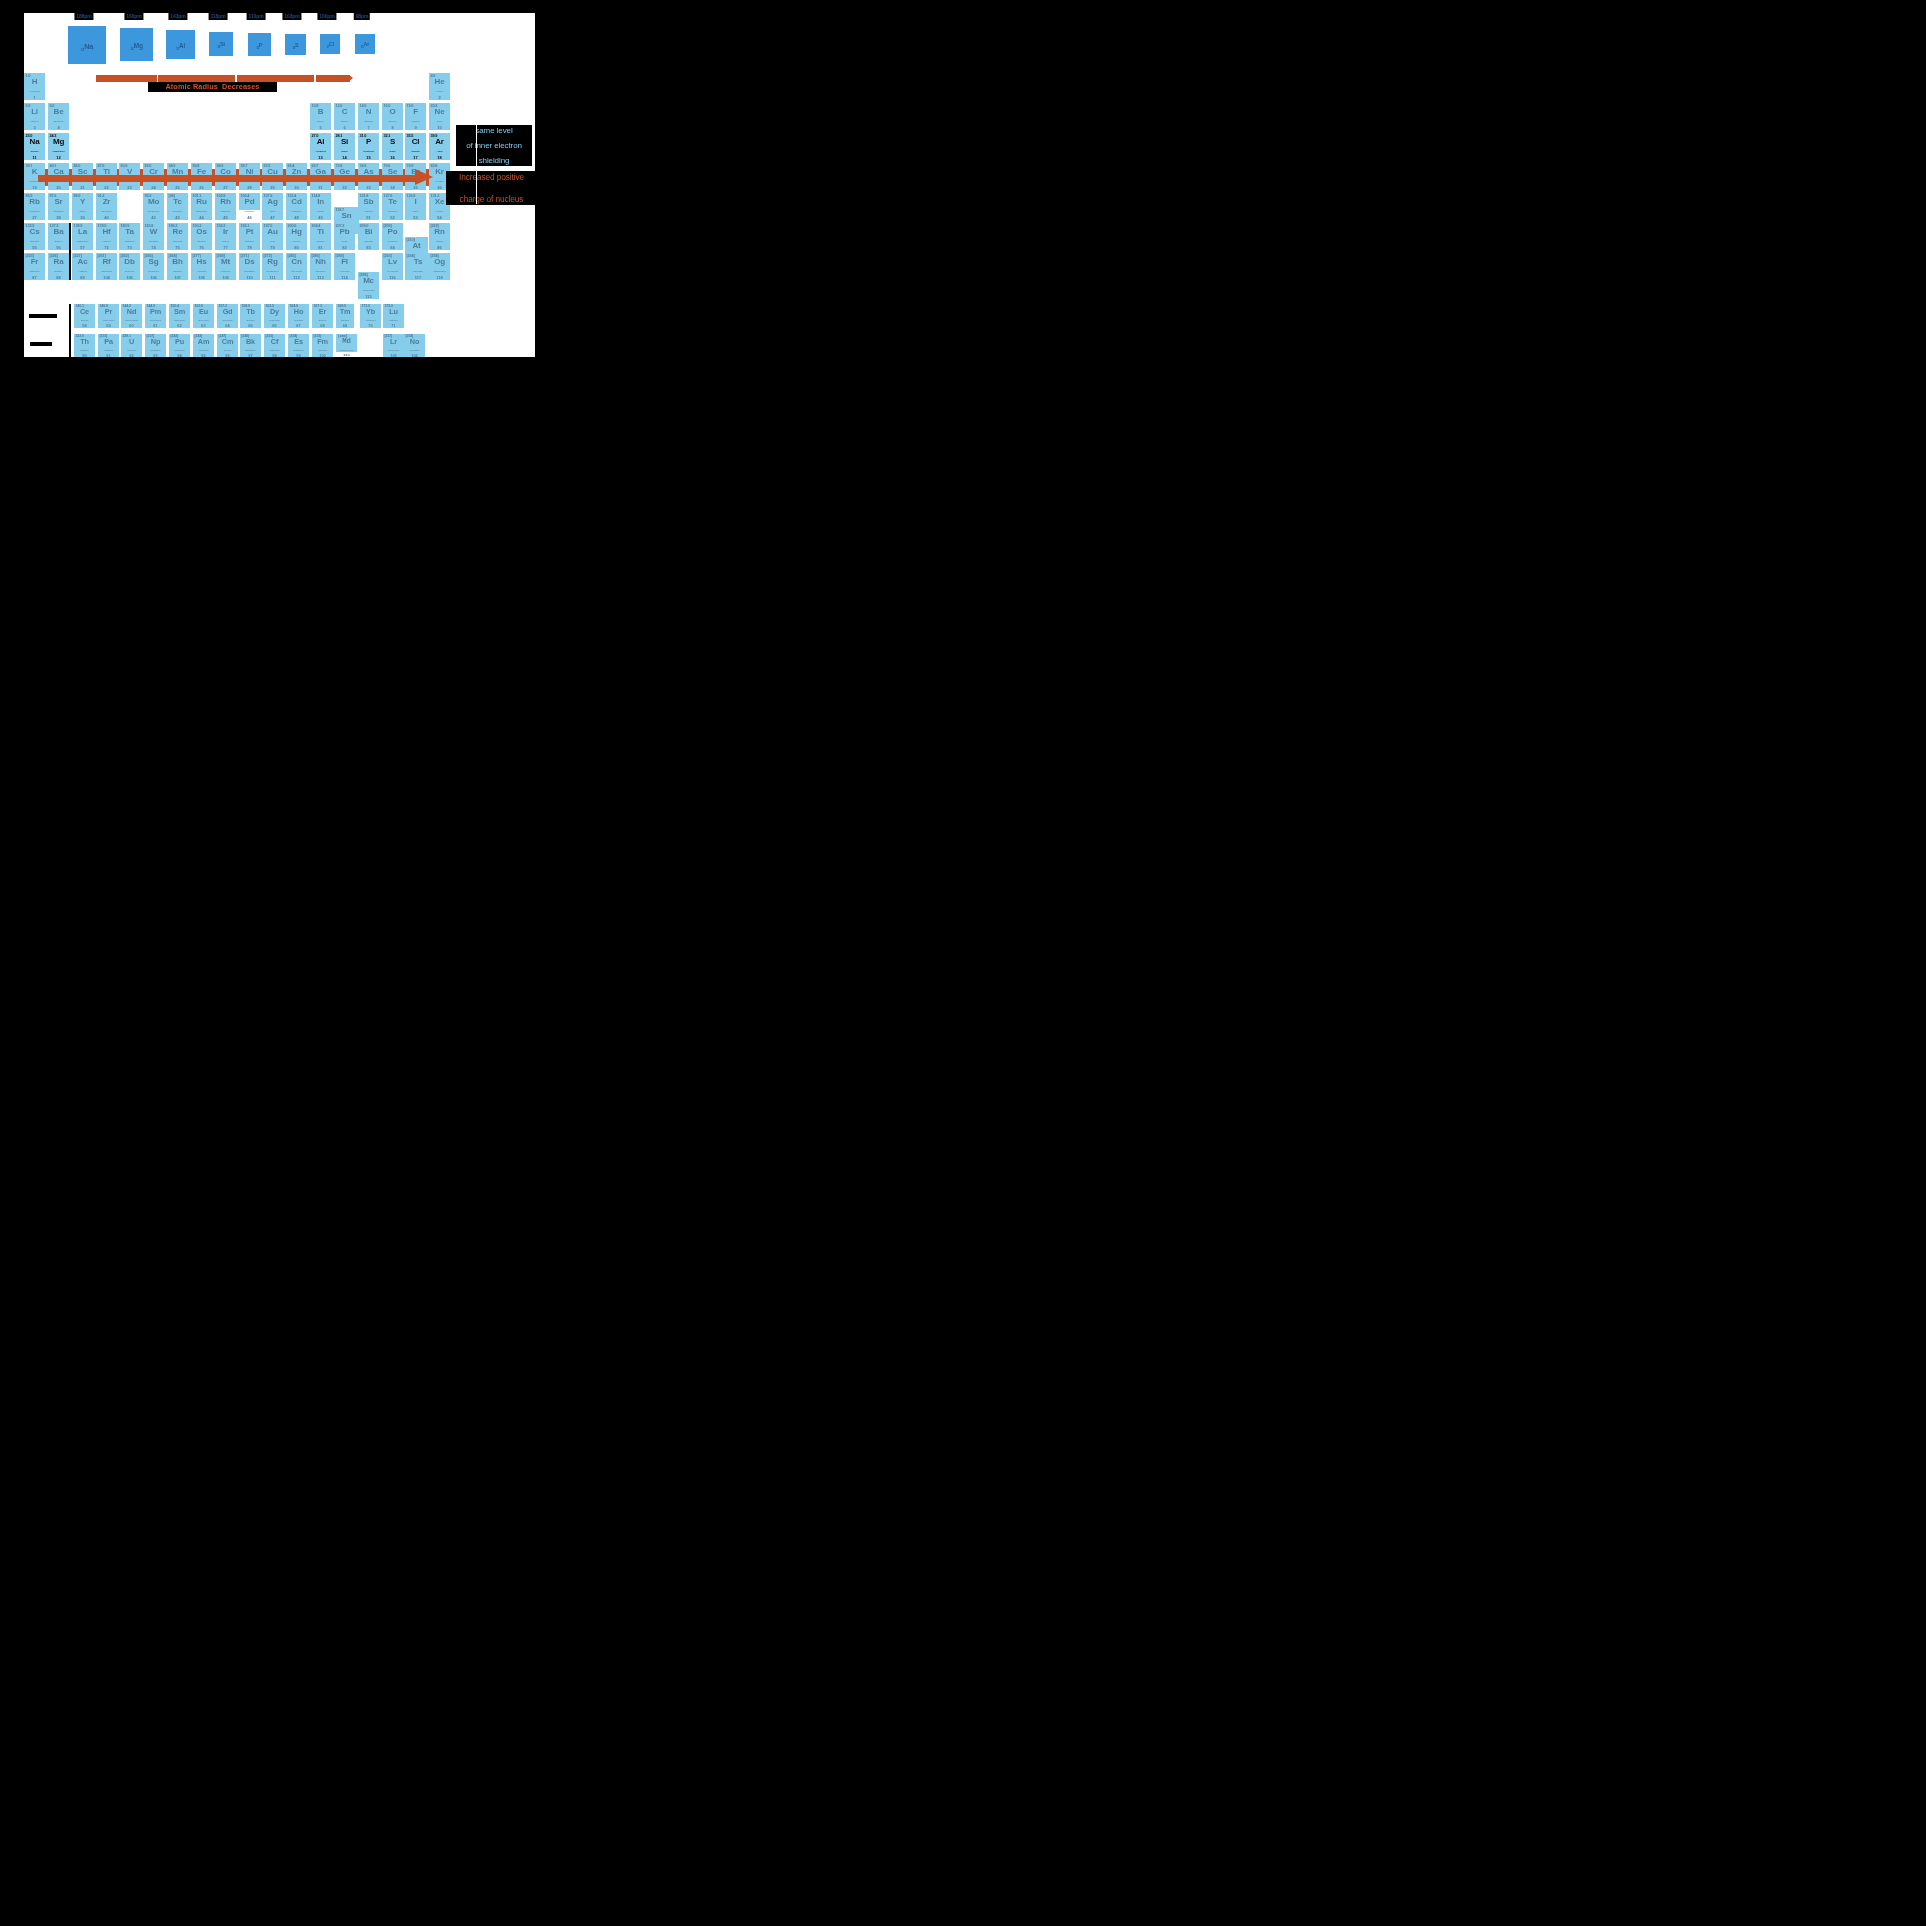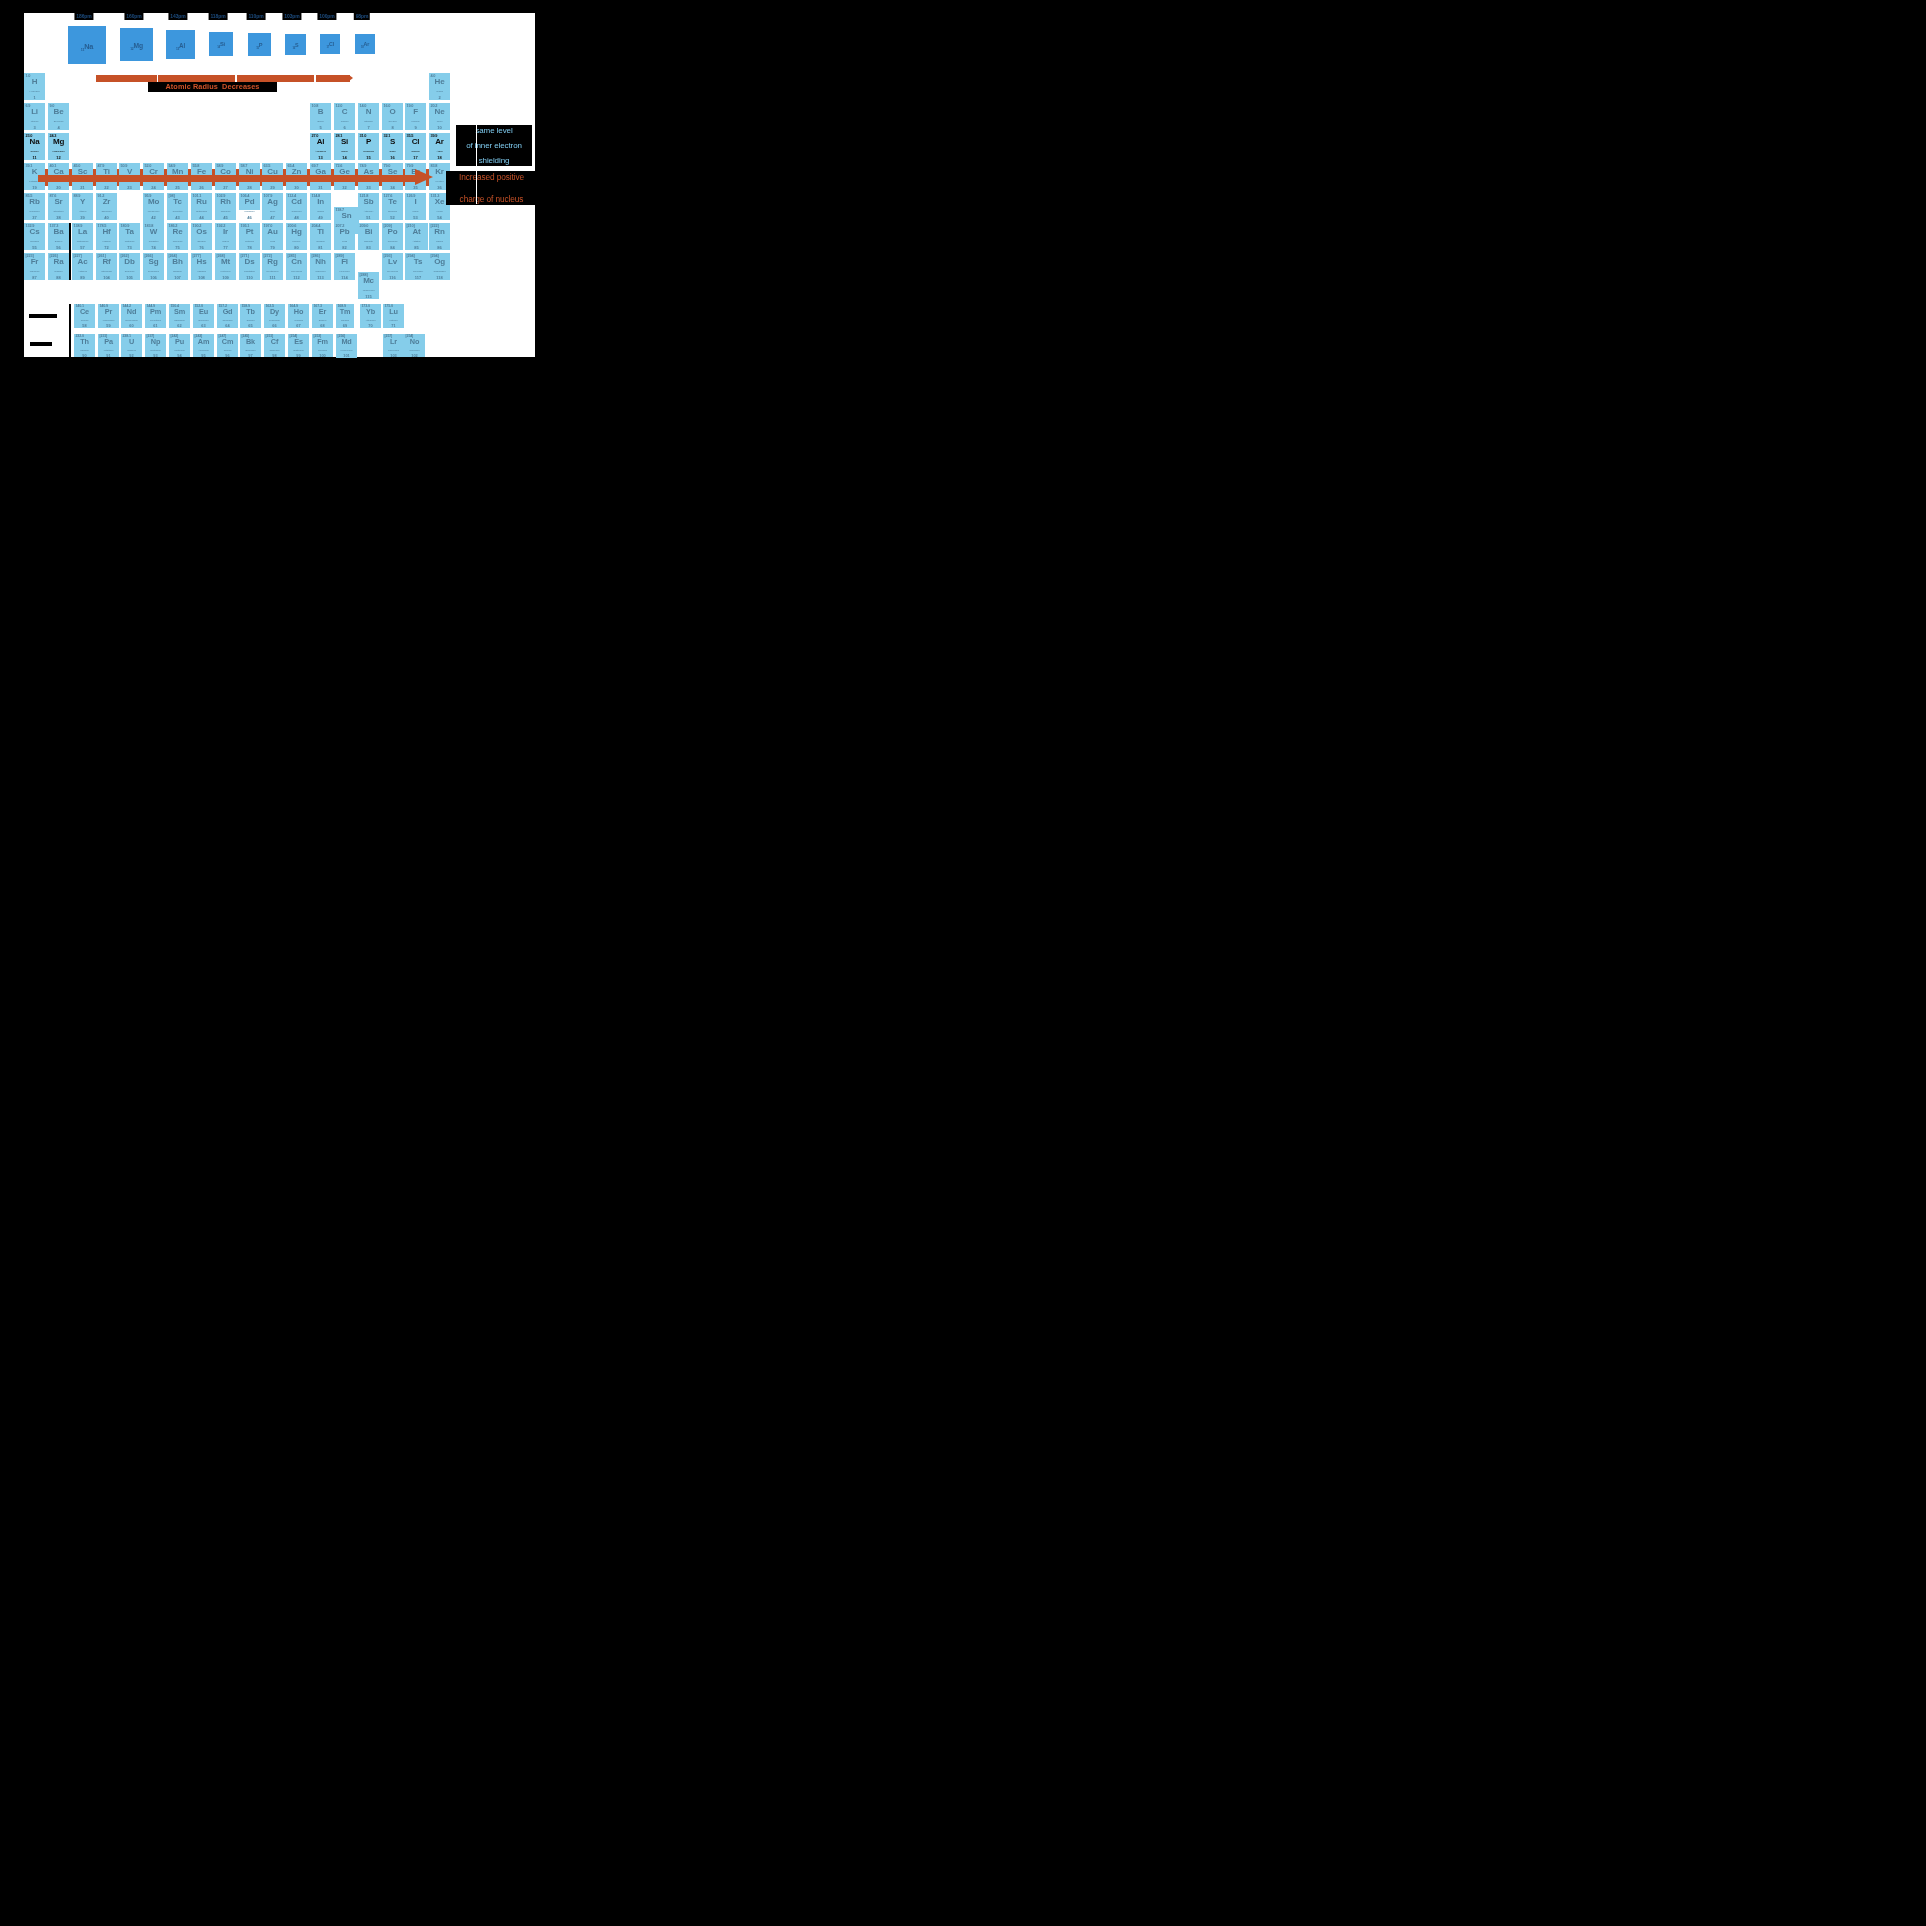--- a/index.html
+++ b/index.html
@@ -511,21 +511,21 @@
         <span class="sym">Bi</span>
         <span class="name" style="font-size:2.5px">Bismuth</span>
         <span class="num">83</span>
       </div>
       <div class="tile" style="left: 382px; top: 223px; width: 21px; height: 27px;">
         <span class="mass">[209]</span>
         <span class="sym">Po</span>
         <span class="name" style="font-size:2.5px">Polonium</span>
         <span class="num">84</span>
       </div>
-      <div class="tile" style="left: 405px; top: 223px; width: 23px; height: 27px;">
+      <div class="tile" style="left: 405px; top: 237px; width: 23px; height: 27px;">
         <span class="mass">[210]</span>
         <span class="sym">At</span>
         <span class="name" style="font-size:2.5px">Astatine</span>
         <span class="num">85</span>
       </div>
       <div class="tile" style="left: 429px; top: 223px; width: 21px; height: 27px;">
         <span class="mass">[222]</span>
         <span class="sym">Rn</span>
         <span class="name" style="font-size:2.5px">Radon</span>
         <span class="num">86</span>
@@ -781,21 +781,21 @@
         <span class="sym">Es</span>
         <span class="name" style="font-size:2.2px">Einsteinium</span>
         <span class="num">99</span>
       </div>
       <div class="tile sm" style="left: 312px; top: 334px; width: 21px; height: 23px;">
         <span class="mass">[253]</span>
         <span class="sym">Fm</span>
         <span class="name" style="font-size:2.5px">Fermium</span>
         <span class="num">100</span>
       </div>
-      <div class="tile sm" style="left: 336px; top: 334px; width: 21px; height: 24px;">
+      <div class="tile sm" style="left: 336px; top: 334px; width: 21px; height: 18px; font-family: Liberation Mono, monospace;">
         <span class="mass">[256]</span>
         <span class="sym">Md</span>
         <span class="name" style="font-size:2.2px">Mendelevium</span>
         <span class="num">101</span>
       </div>
       <div class="tile sm" style="left: 360px; top: 334px; width: 21px; height: 23px; margin-left: 44px;">
         <span class="mass">[254]</span>
         <span class="sym">No</span>
         <span class="name" style="font-size:2.5px">Nobelium</span>
         <span class="num">102</span>

